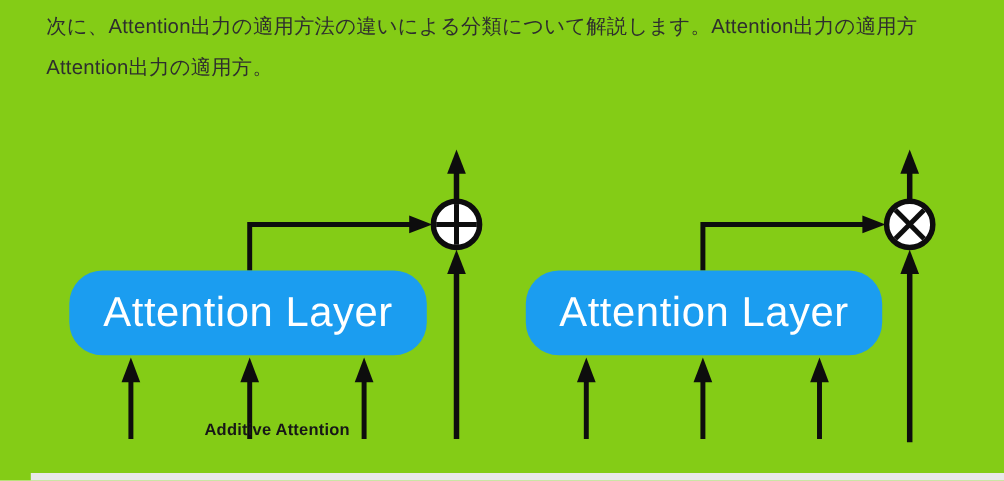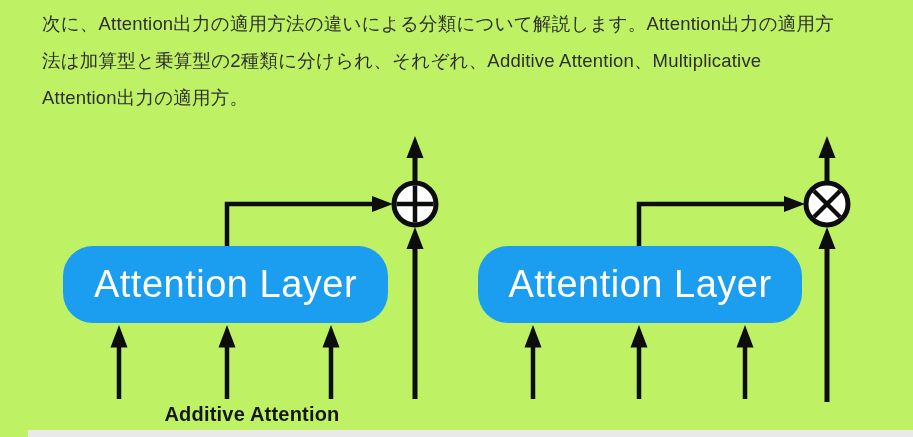--- a/index.html
+++ b/index.html
@@ -1,53 +1,52 @@
 <!DOCTYPE html>
 <html><head>
 <meta charset="utf-8">
 <style>
   html,body { margin:0; padding:0; background:#fff; }
   .stage {
     position:relative; width:913px; height:437px; overflow:hidden;
-    background:#bef264; font-family:"Liberation Sans", sans-serif;
+    background:#84cc16; font-family:"Liberation Sans", sans-serif;
   }
   .paragraph {
     position:absolute; left:42px; top:5px; width:860px;
     font-size:18.5px; line-height:37px; color:#2e2e2e;
     letter-spacing:0.2px;
   }
   .paragraph .pline { white-space:nowrap; }
   .diagram-svg { position:absolute; left:0; top:0; }
   .attn-box {
     position:absolute; top:246px; height:77px;
     background:#1b9df0; border-radius:30px;
     display:flex; align-items:center; justify-content:center;
     color:#ffffff; font-size:38px; font-weight:400; letter-spacing:0.5px;
   }
   .attn-box.left  { left:63px;  width:325px; }
   .attn-box.right { left:478px; width:324px; }
   .caption {
-    position:absolute; top:403px; width:300px; text-align:center;
-    font-size:20px; font-weight:bold; color:#171717; letter-spacing:0.2px;
+    position:absolute; top:382px; width:300px; text-align:center;
+    font-size:15px; font-weight:bold; color:#171717; letter-spacing:0.2px;
   }
   .caption.left  { left:102px; }
   .caption.right { left:531px; }
   .bottom-strip {
     position:absolute; left:28px; right:0; top:430px; height:7px;
     background:#e9e9e9;
   }
 </style>
 </head>
 <body>
 
 <div class="stage">
 
   <div class="paragraph">
     <div class="pline">次に、Attention出力の適用方法の違いによる分類について解説します。Attention出力の適用方</div>
-    <div class="pline">法は加算型と乗算型の2種類に分けられ、それぞれ、Additive Attention、Multiplicative</div>
     <div class="pline">Attention出力の適用方。</div>
   </div>
 
   <svg class="diagram-svg" width="913" height="437" viewBox="0 0 913 437">
     <g stroke="#0d0d0d" fill="#0d0d0d">
 
       <g>
         <line x1="119" y1="399" x2="119" y2="345" stroke-width="4.5" fill="none"></line>
         <polygon points="119,325 110.5,347.5 127.5,347.5" stroke="none"></polygon>
       </g>

